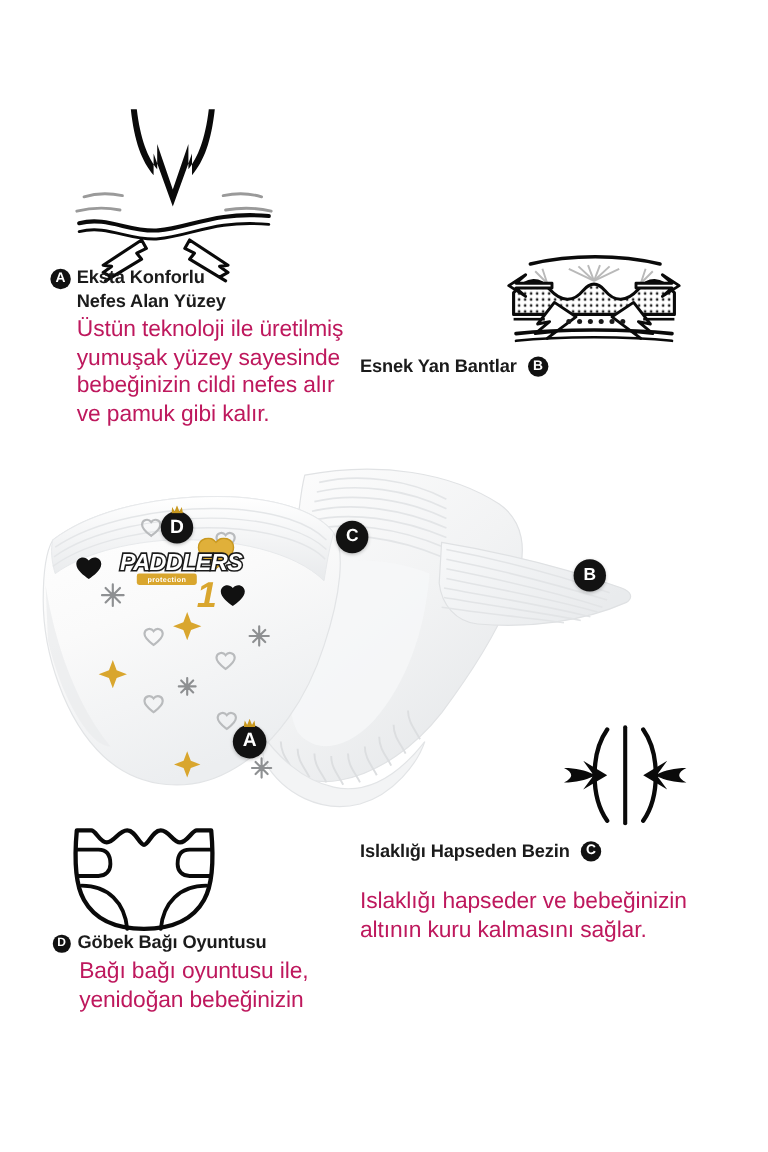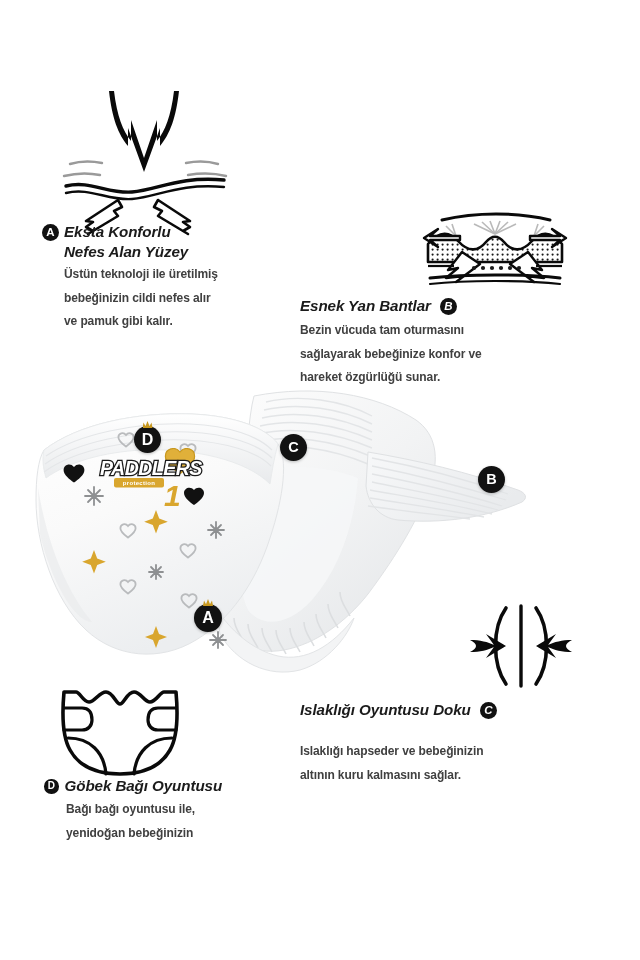--- a/index.html
+++ b/index.html
@@ -20,26 +20,25 @@
 
   
   .feature { position: absolute; }
   .feat-title {
     font-size: 15.2px;
     font-weight: bold;
     color: #1b1b1b;
     line-height: 20px;
     letter-spacing: -0.1px;
     white-space: nowrap;
-    font-style: italic;
   }
   .feat-body {
-    font-size: 12px;
-    font-weight: 700;
-    color: #404040;
+    font-size: 19px;
+    font-weight: 400;
+    color: #be185d;
     line-height: 23.5px;
     letter-spacing: -0.1px;
   }
   .left-align  { text-align: left; }
   .right-align { text-align: left; }
 
   
   .badge {
     display: inline-flex;
     align-items: center;
@@ -134,20 +133,21 @@
   <div class="feature left-align" style="left:42px; top:222px; width:280px;">
     <div style="display:flex; align-items:flex-start; gap:5px;">
       <span class="badge badge-16" style="margin-top:2px;">A</span>
       <div>
         <div class="feat-title">Eksta Konforlu</div>
         <div class="feat-title">Nefes Alan Yüzey</div>
       </div>
     </div>
     <div style="margin-left:22px; margin-top:1px;">
       <div class="feat-body">Üstün teknoloji ile üretilmiş</div>
+      <div class="feat-body">yumuşak yüzey sayesinde</div>
       <div class="feat-body">bebeğinizin cildi nefes alır</div>
       <div class="feat-body">ve pamuk gibi kalır.</div>
     </div>
   </div>
 
   <div class="icon" style="left:416px; top:208px;">
     <svg width="158" height="82" viewBox="0 0 158 82" fill="none">
 
       <path d="M26 12 C60 4 100 4 134 12" stroke="#0a0a0a" stroke-width="3" fill="none" stroke-linecap="round"></path>
 
@@ -190,25 +190,20 @@
       <path d="M120 58 L146 58" stroke="#0a0a0a" stroke-width="2.2"></path>
       <path d="M14 70 C50 66 108 66 144 70" stroke="#0a0a0a" stroke-width="3" fill="none" stroke-linecap="round"></path>
       <path d="M14 76 C50 72 108 72 144 76" stroke="#0a0a0a" stroke-width="2.2" fill="none" stroke-linecap="round"></path>
     </svg>
   </div>
 
   <div class="feature right-align" style="left:300px; top:296px; width:300px;">
     <div class="feat-title">
       <span>Esnek Yan Bantlar</span>
       <span class="badge badge-16" style="margin-left:5px;">B</span>
-    </div>
-    <div style="margin-top:3px;">
-      <div class="feat-body">Bezin vücuda tam oturmasını</div>
-      <div class="feat-body">sağlayarak bebeğinize konfor ve</div>
-      <div class="feat-body">hareket özgürlüğü sunar.</div>
     </div>
   </div>
 
   <div id="product-photo">
     <svg width="560" height="310" viewBox="0 0 560 310">
       <defs>
         <linearGradient id="frontShade" x1="0" y1="0" x2="0.4" y2="1">
           <stop offset="0%" stop-color="#ffffff"></stop>
           <stop offset="45%" stop-color="#fafafa"></stop>
           <stop offset="100%" stop-color="#eceef0"></stop>
@@ -379,21 +374,21 @@
       <path d="M4 36 C14 36 22 38 28 41 L20 30 L40 42 L20 54 L28 43
                C22 46 14 48 4 48 C12 44 12 40 4 36 Z" fill="#0a0a0a"></path>
 
       <path d="M106 36 C96 36 88 38 82 41 L90 30 L70 42 L90 54 L82 43
                C88 46 96 48 106 48 C98 44 98 40 106 36 Z" fill="#0a0a0a"></path>
     </svg>
   </div>
 
   <div class="feature right-align" style="left:300px; top:700px; width:300px;">
     <div class="feat-title">
-      <span>Islaklığı Oyuntusu Doku</span>
+      <span>Islaklığı Hapseden Bezin</span>
       <span class="badge badge-16" style="margin-left:5px;">C</span>
     </div>
     <div style="margin-top:20px;">
       <div class="feat-body">Islaklığı hapseder ve  bebeğinizin</div>
       <div class="feat-body">altının kuru kalmasını sağlar.</div>
     </div>
   </div>
 
   <div class="icon" style="left:56px; top:684px;">
     <svg width="128" height="92" viewBox="0 0 128 92" fill="none">

